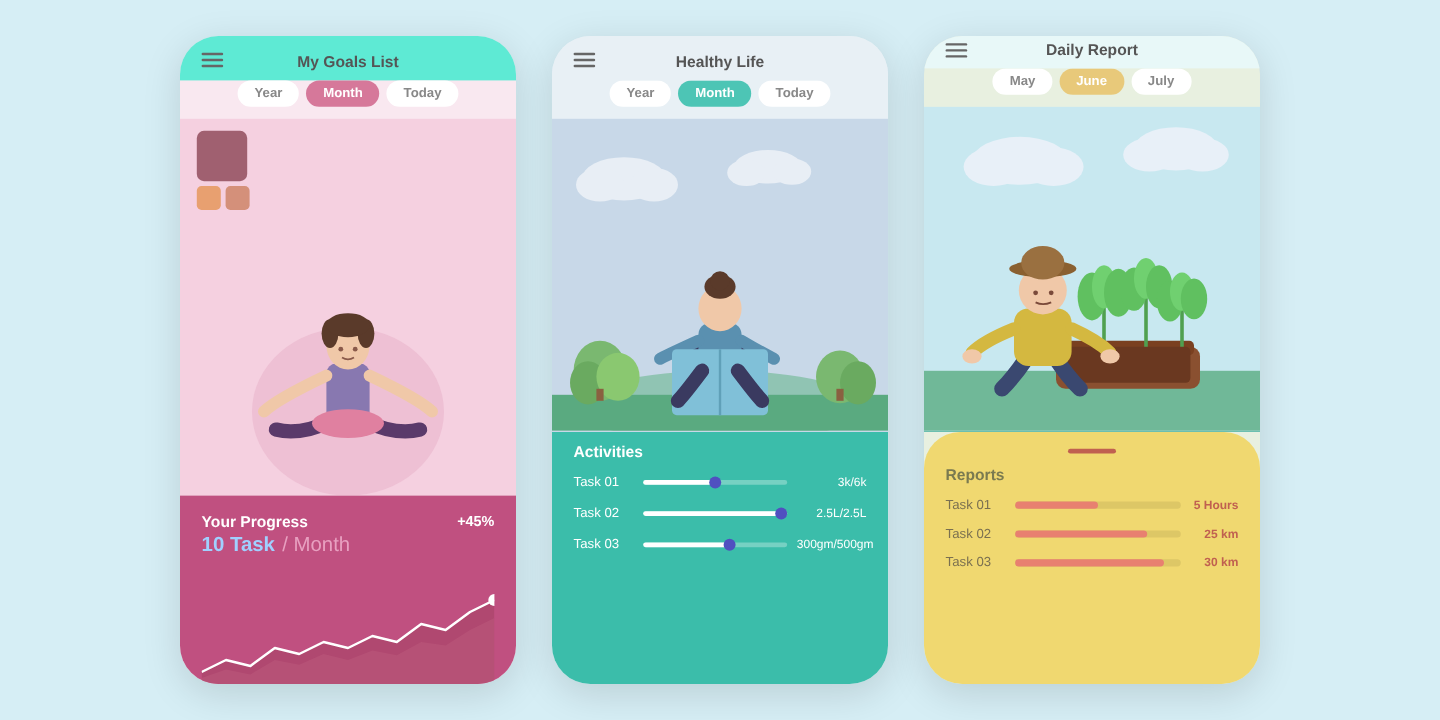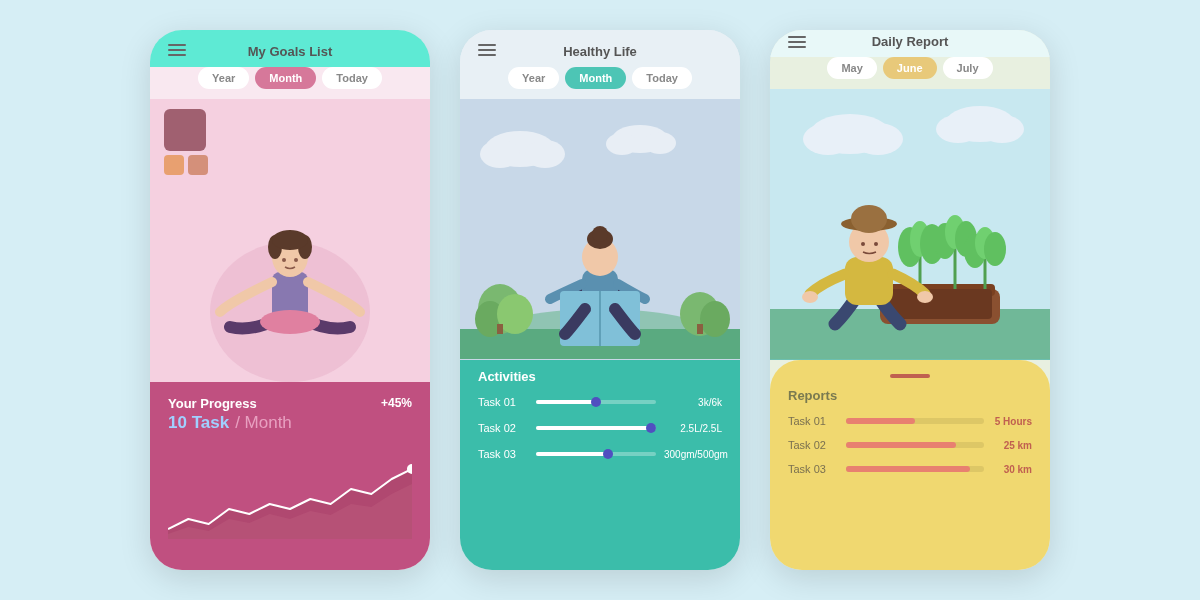--- a/index.html
+++ b/index.html
@@ -131,21 +131,21 @@
       border-radius: 4px;
     }
     .sw1 { background: #e8a070; }
     .sw2 { background: #d4907a; }
 
     
     .card1-bottom {
       background: #c05080;
       padding: 14px 18px 10px;
       position: relative;
-      height: 188px;
+      height: 157px;
       overflow: hidden;
     }
     .progress-title {
       font-size: 13px;
       font-weight: 700;
       color: #fff;
       margin-bottom: 2px;
     }
     .progress-sub {
       font-size: 17px;

